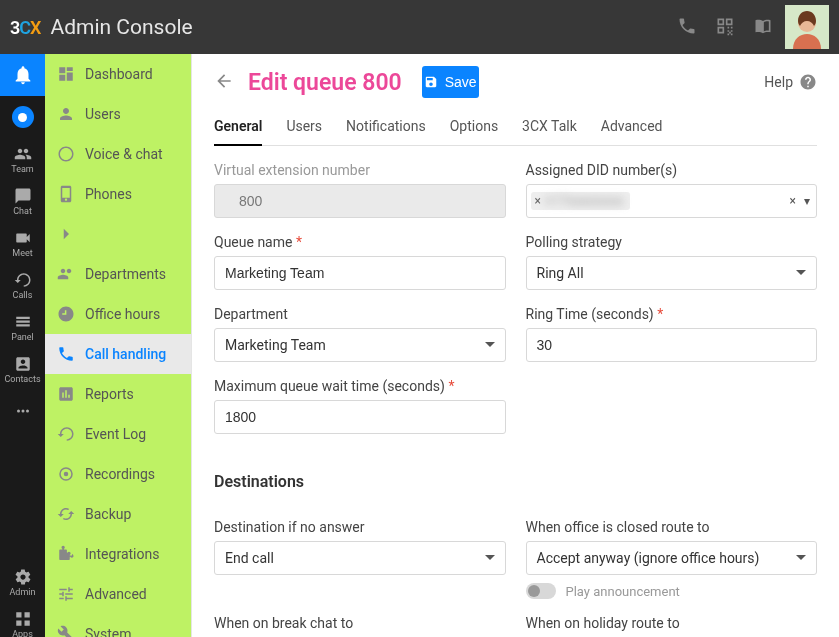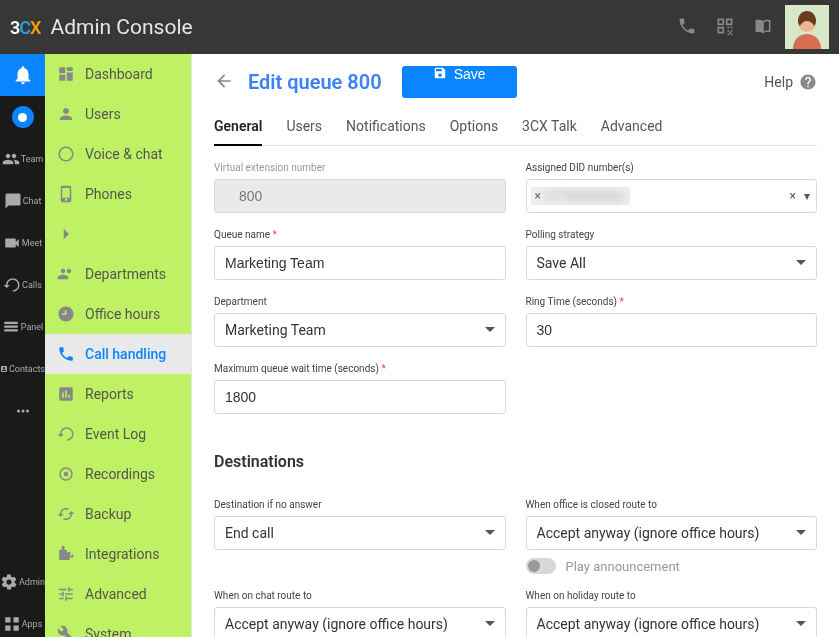--- a/index.html
+++ b/index.html
@@ -13,51 +13,51 @@
 .title { margin-left: 10px; font-size: 21px; color:#e6e6e6; }
 .topbar-spacer { flex: 1; }
 .topbar-icons { display: flex; align-items:center; gap: 18px; }
 .topbar-icons svg { fill: #888; width:20px; height:20px; }
 .avatar { width:44px; height:44px; background:#d6e8c8; border-radius:0; margin-left:12px; display:flex; align-items:flex-end; justify-content:center; overflow:hidden;}
 .avatar svg { width:40px; height:40px;}
 
 .layout { display:flex; height:591px; }
 
 .rail { width:45px; background:#1a1a1a; display:flex; flex-direction:column; align-items:center; color:#aaa; font-size:9px; }
-.rail-item { width:45px; height:42px; display:flex; flex-direction:row; align-items:center; justify-content:center; gap:1px; cursor:pointer; }
+.rail-item { width:45px; height:42px; display:flex; flex-direction:column; align-items:center; justify-content:center; gap:1px; cursor:pointer; }
 .rail-item svg { width:18px; height:18px; fill:#aaa; }
 .rail-item.notif { background:#0a84ff; height:42px;}
 .rail-item.notif svg { fill:#fff; width:22px; height:22px;}
 .rail-item.chrome { height:42px; }
 .rail-item.chrome .circ { width:22px; height:22px; border-radius:50%; background:#0a84ff; display:flex;align-items:center;justify-content:center;}
 .rail-item.chrome .circ .inner{width:9px;height:9px;background:#fff;border-radius:50%;}
 .rail-spacer { flex:1; }
 
 .sidebar { width:147px; background:#bef264; border-right:1px solid #e5e5e5; overflow-y:auto;}
 .side-item { display:flex; align-items:center; height:40px; padding:0 12px; gap:10px; cursor:pointer; color:#555; font-size:14px;}
 .side-item.active { background:#e9e9e9; color:#0a84ff; font-weight:500;}
 .side-item svg { width:18px; height:18px; fill:#888; flex-shrink:0;}
 .side-item.active svg { fill:#0a84ff;}
 
 .main { flex:1; background:#fff; overflow-y:auto; padding: 12px 22px 40px 22px;}
 .page-head { display:flex; align-items:center; gap:14px; margin-bottom:14px;}
 .back-arrow svg{ width:20px; height:20px; fill:#888; cursor:pointer;}
-.page-title { font-size:20px; font-weight:600; color:#3b82f6;}
-.save-btn { background:#0a84ff; color:#fff; border:none; height:32px; padding:0 31px; border-radius:3px; display:flex; gap:7px; font-size:14px; cursor:pointer; margin-left:6px;}
+.page-title { font-size:23px; font-weight:600; color:#ec4899;}
+.save-btn { background:#0a84ff; color:#fff; border:none; height:32px; padding:0 2px; border-radius:3px; display:flex; align-items:center; gap:7px; font-size:14px; cursor:pointer; margin-left:6px;}
 .save-btn svg { width:14px; height:14px; fill:#fff;}
 .page-head-spacer{flex:1;}
 .help { display:flex; align-items:center; gap:6px; color:#555; font-size:14px; cursor:pointer;}
 .help svg{width:18px;height:18px;fill:#888;}
 
 .tabs { display:flex; gap:24px; border-bottom:1px solid #e0e0e0; margin-bottom:16px;}
 .tab { padding:6px 0 10px 0; color:#555; cursor:pointer; font-size:14px;}
 .tab.active { color:#222; font-weight:600; border-bottom:2px solid #000000; margin-bottom:-1px;}
 
 .form-grid { display:grid; grid-template-columns:1fr 1fr; column-gap:20px; row-gap:16px;}
-.field label { display:block; font-size:10px; color:#444; margin-bottom:6px;}
+.field label { display:block; font-size:14px; color:#444; margin-bottom:6px;}
 .field label.muted { color:#999;}
 .req { color:#e74c3c; }
 .input, .select { width:100%; height:34px; border:1px solid #d8d8d8; border-radius:3px; padding:0 10px; font-size:14px; color:#333; background:#fff;}
 .input[disabled] { background:#eaeaea; color:#777;padding-left:24px;}
 .select { display:flex; align-items:center; justify-content:space-between; cursor:pointer;}
 .select svg { width:10px; height:10px; fill:#555;}
 .did-box { width:100%; min-height:34px; border:1px solid #d8d8d8; border-radius:3px; padding:3px 26px 3px 4px; display:flex; align-items:center; gap:4px; position:relative;}
 .chip { display:inline-flex; align-items:center; background:#eee; border-radius:3px; padding:2px 6px 2px 4px; font-size:12px; gap:4px;}
 .chip .x { cursor:pointer; color:#666; font-size:12px;}
 .did-blur { filter: blur(4px); color:#888; letter-spacing:1px;}
@@ -315,21 +315,21 @@
         </div>
       </div>
 
       <div class="field">
         <label><span>Queue name</span> <span class="req">*</span></label>
         <input class="input" value="Marketing Team" style="">
       </div>
       <div class="field">
         <label>Polling strategy</label>
         <div class="select">
-            <span>Save All</span>
+            <span>Ring All</span>
             <svg viewBox="0 0 10 10">
               <path d="M0 2l5 5 5-5z"></path>
             </svg>
           </div>
       </div>
 
       <div class="field">
         <label>Department</label>
         <div class="select">
             <span>Marketing Team</span>
@@ -370,21 +370,21 @@
           </div>
         <div class="toggle-row">
           <div class="toggle">
               <div class="knob"></div>
             </div>
           <span class="toggle-label">Play announcement</span>
         </div>
       </div>
 
       <div class="field">
-        <label>When on chat route to</label>
+        <label>When on break chat to</label>
         <div class="select">
             <span>Accept anyway (ignore office hours)</span>
             <svg viewBox="0 0 10 10">
               <path d="M0 2l5 5 5-5z"></path>
             </svg>
           </div>
 
       </div>
       <div class="field">
         <label>When on holiday route to</label>

